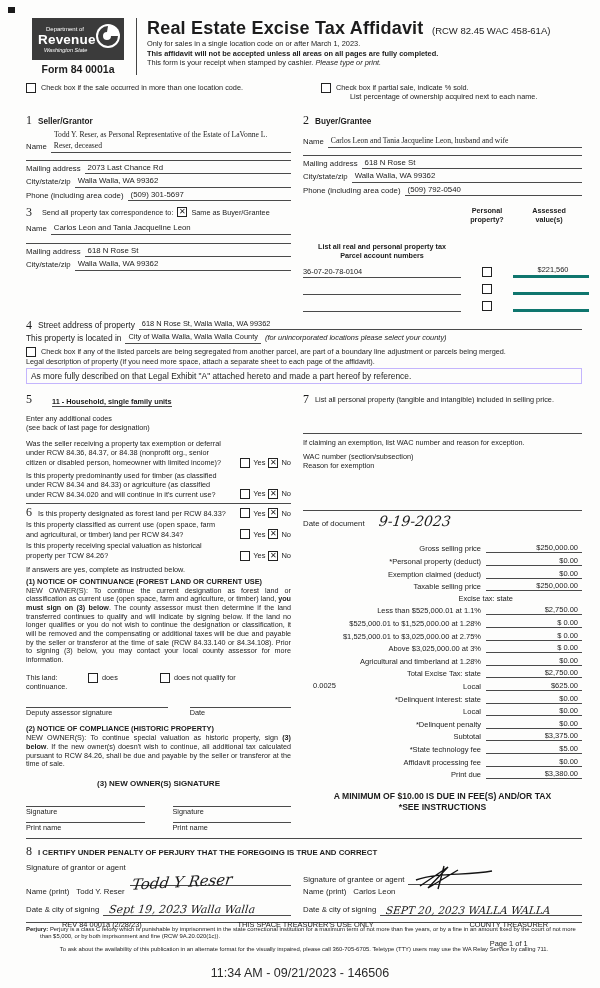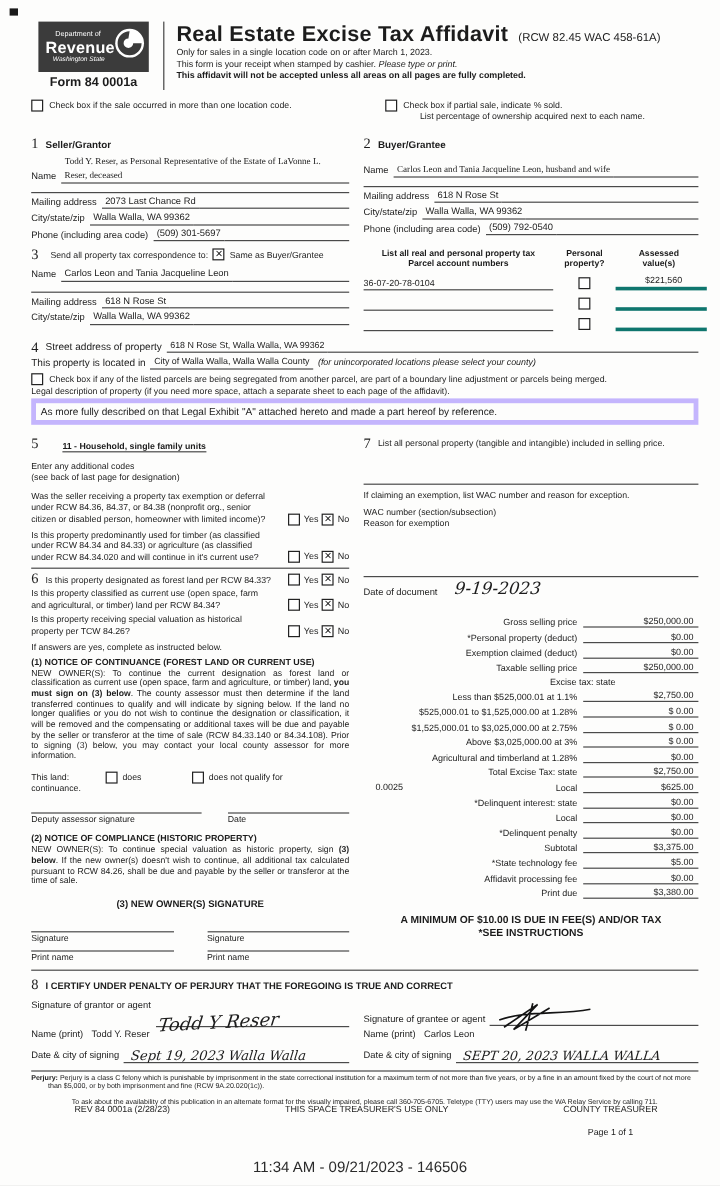--- a/index.html
+++ b/index.html
@@ -53,21 +53,21 @@
   .pcell3{width:72px;border-bottom:3px solid #0f766e;height:10px;font-size:7.4px;padding-left:4px;text-align:center;}
   
   .fee-row{display:flex;align-items:flex-end;font-size:7.5px;margin-top:2.6px;position:relative;}
   .fee-pre{position:absolute;left:10px;bottom:1px;}
   .fee-lbl{flex:1;text-align:right;padding-right:5px;line-height:9px;}
   .fee-val{width:92px;flex:none;border-bottom:1px solid #4a4a4a;text-align:right;padding-right:4px;line-height:9px;}
   .fee-val.noline{border-bottom:none;}
   
   .hand{font-family:"DejaVu Serif",serif;font-style:italic;transform:skewX(-6deg);display:inline-block;}
   .sig-text{font-size:15px;transform:rotate(-3deg) skewX(-10deg);}
-  .legalbox{border:4px solid #c4b5fd;font-size:8.4px;padding:2px 4px;margin-top:2px;}
+  .legalbox{border:1px solid #c4b5fd;font-size:8.4px;padding:2px 4px;margin-top:2px;}
   .minnote{font-size:8.6px;font-weight:bold;text-align:center;line-height:11px;}
   .tiny{font-size:5.9px;line-height:7.4px;color:#222;}
   .footer{position:absolute;left:0;right:0;bottom:0;height:80px;}
   .foot-row{display:flex;font-size:7.4px;position:absolute;top:12px;left:0;right:0;}
   .stamp{position:absolute;bottom:8px;width:100%;text-align:center;font-size:12.5px;color:#2a2a2a;}
 </style>
 </head>
 <body>
 
 <div class="page">
@@ -89,24 +89,24 @@
         </div>
         <div class="form-number">Form 84 0001a</div>
       </div>
       <div class="hdr-div"></div>
       <div>
         <div>
           <span class="title">Real Estate Excise Tax Affidavit</span>
           <span class="title-rcw">(RCW 82.45 WAC 458-61A)</span>
         </div>
         <div class="sub">Only for sales in a single location code on or after March 1, 2023.</div>
+        <div class="sub bold">This affidavit will not be accepted unless all areas on all pages are fully completed.</div>
         <div class="sub">
           <span>This form is your receipt when stamped by cashier. </span><span class="it">Please type or print.</span>
         </div>
-        <div class="sub bold">This affidavit will not be accepted unless all areas on all pages are fully completed.</div>
       </div>
     </div>
 
     <div class="cols" style="margin-top:8px;">
       <div class="lcol f7" style="display:flex;gap:5px;">
         <span class="cb"></span>
         <span>Check box if the sale occurred in more than one location code.</span>
       </div>
       <div class="rcol f7" style="display:flex;gap:5px;margin-left:30px;">
         <span class="cb"></span>
@@ -189,21 +189,21 @@
             <span class="fill"></span>
           </div>
         <div class="frow">
             <span class="lbl">City/state/zip</span>
             <span class="val u">Walla Walla, WA  99362</span>
             <span class="fill"></span>
           </div>
       </div>
       <div class="rcol ptab">
         <div class="ptab-h">
-          <div style="width:158px;">
+          <div style="width:158px;margin-top:36px;">
               <div>List all real and personal property tax</div>
               <div>Parcel account numbers</div>
             </div>
           <div style="width:52px;">
               <div>Personal</div>
               <div>property?</div>
             </div>
           <div style="width:72px;">
               <div>Assessed</div>
               <div>value(s)</div>

